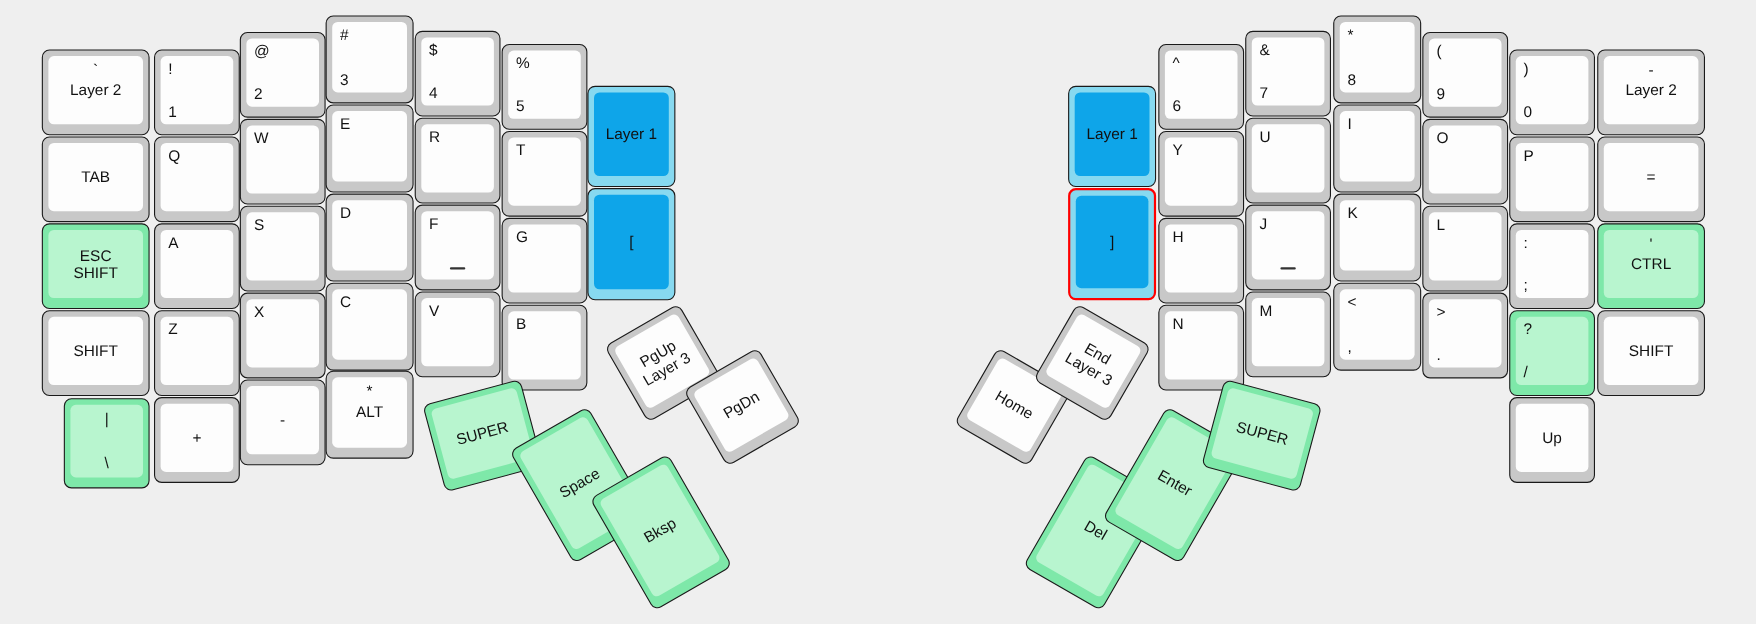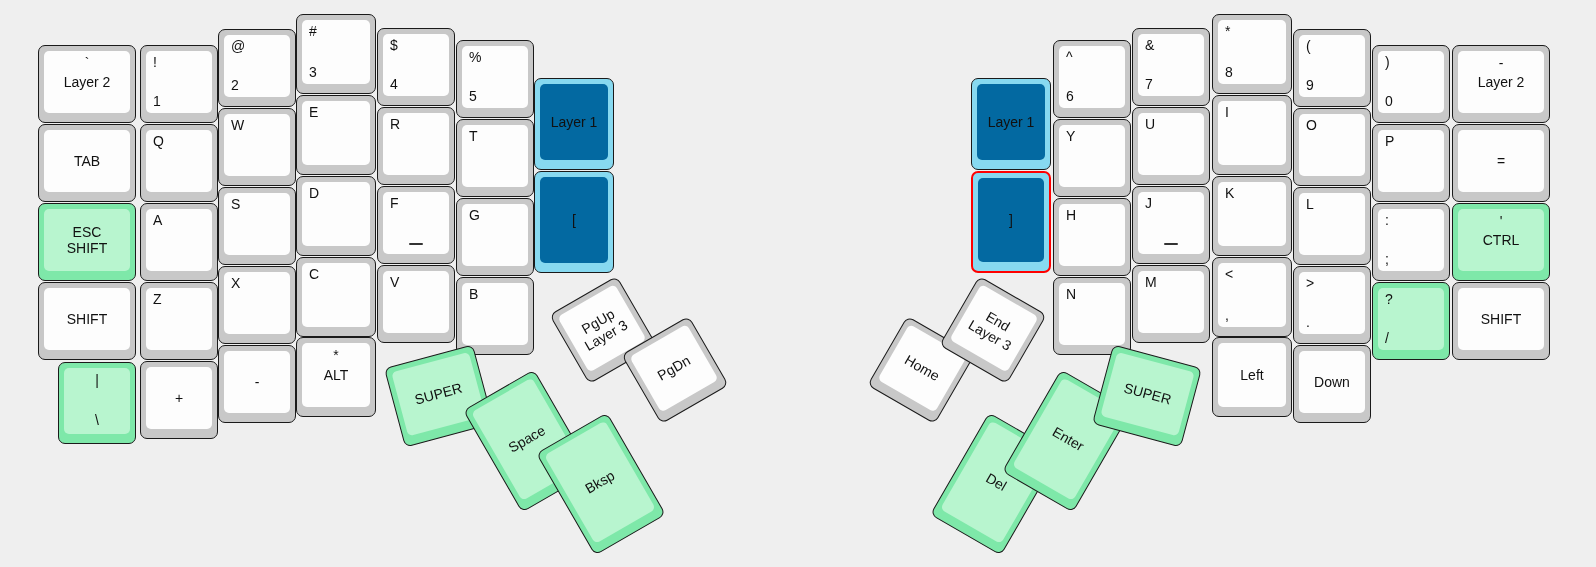--- a/index.html
+++ b/index.html
@@ -27,21 +27,21 @@
     width:100%;height:100%;
     box-sizing:border-box;
     border-radius:5px;
     background:#fdfdfd;
     position:relative;
     display:block;
   }
   .key.green{background:#7ee8a9;}
   .key.green>.cap{background:#b8f5cf;}
   .key.blue{background:#87d9f0;}
-  .key.blue>.cap{background:#0369a1;}
+  .key.blue>.cap{background:#0ea5e9;}
   .key.sel{border:2px solid #ff0000;}
 
   
   .lg{
     position:absolute;
     left:0;right:0;
     text-align:center;
     color:#111;
     font-size:14px;
     line-height:15px;
@@ -391,28 +391,23 @@
       <div class="cap">
         <div class="lg tl">?</div>
         <div class="lg bl">/</div>
       </div>
     </div>
     <div class="key" style="left: 1452px; top: 282px; width: 98px; height: 78px;">
       <div class="cap">
         <div class="lg ctr">SHIFT</div>
       </div>
     </div>
-    <div class="key" style="left: 1212px; top: 337px; width: 80px; height: 80px;">
-      <div class="cap">
-        <div class="lg ctr">Left</div>
-      </div>
-    </div>
-    <div class="key" style="left: 1293px; top: 345px; width: 78px; height: 78px;">
-      <div class="cap">
-        <div class="lg ctr">Down</div>
+    <div class="key" style="left: 1372px; top: 361px; width: 78px; height: 78px;">
+      <div class="cap">
+        <div class="lg ctr">Up</div>
       </div>
     </div>
     <div class="key" style="left: 882px; top: 330px; width: 78px; height: 80px; transform: rotate(30deg);">
       <div class="cap">
         <div class="lg ctr">Home</div>
       </div>
     </div>
     <div class="key" style="left: 954px; top: 290px; width: 78px; height: 80px; transform: rotate(30deg);">
       <div class="cap">
         <div class="lg ctr two">End

